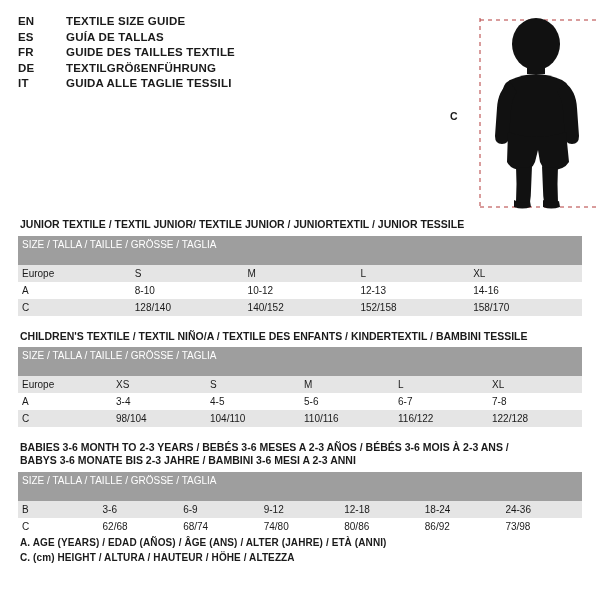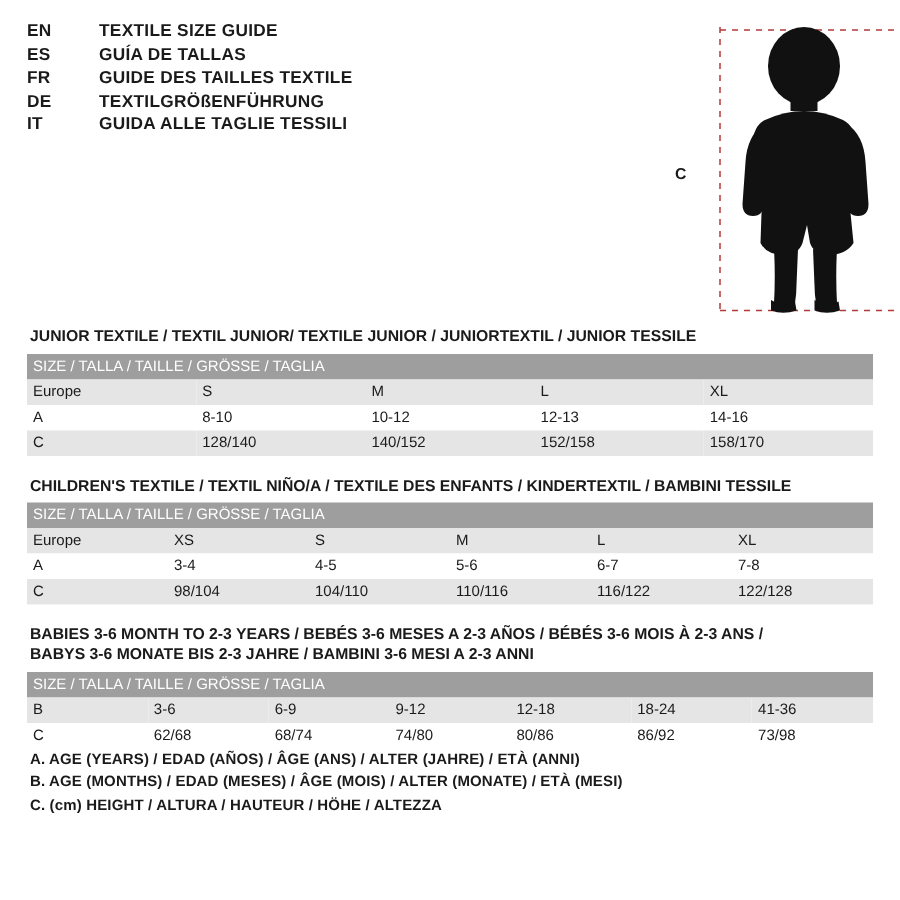--- a/index.html
+++ b/index.html
@@ -90,21 +90,21 @@
     font-size: 10px;
     color: #1a1a1a;
     padding: 3px 0 3px 4px;
     vertical-align: middle;
   }
   tr.head-row td {
     background: #9e9e9e;
     color: #ffffff;
     font-weight: normal;
     font-size: 10px;
-    padding: 3px 0 3px 4px;
+    padding: 3px 0 15px 4px;
   }
   tr.shade td {
     background: #e5e5e5;
   }
   tr.plain td {
     background: #ffffff;
   }
   td.col-label { width: 90px; }
 
   
@@ -255,34 +255,33 @@
         <tr class="head-row">
           <td colspan="7">SIZE / TALLA / TAILLE / GRÖSSE / TAGLIA</td>
         </tr>
         <tr class="shade">
           <td class="col-label">B</td>
           <td>3-6</td>
           <td>6-9</td>
           <td>9-12</td>
           <td>12-18</td>
           <td>18-24</td>
-          <td>41-36</td>
+          <td>24-36</td>
         </tr>
         <tr class="plain">
           <td class="col-label">C</td>
           <td>62/68</td>
           <td>68/74</td>
           <td>74/80</td>
           <td>80/86</td>
           <td>86/92</td>
           <td>73/98</td>
         </tr>
       </tbody>
     </table>
   </div>
 
   <div class="legend">
     <div class="legend-line">A. AGE (YEARS) / EDAD (AÑOS) / ÂGE (ANS) / ALTER (JAHRE) / ETÀ (ANNI)</div>
-    <div class="legend-line">B. AGE (MONTHS) / EDAD (MESES) / ÂGE (MOIS) / ALTER (MONATE) / ETÀ (MESI)</div>
     <div class="legend-line">C. (cm) HEIGHT / ALTURA / HAUTEUR / HÖHE / ALTEZZA</div>
   </div>
 
 </div>
 
 </body></html>

